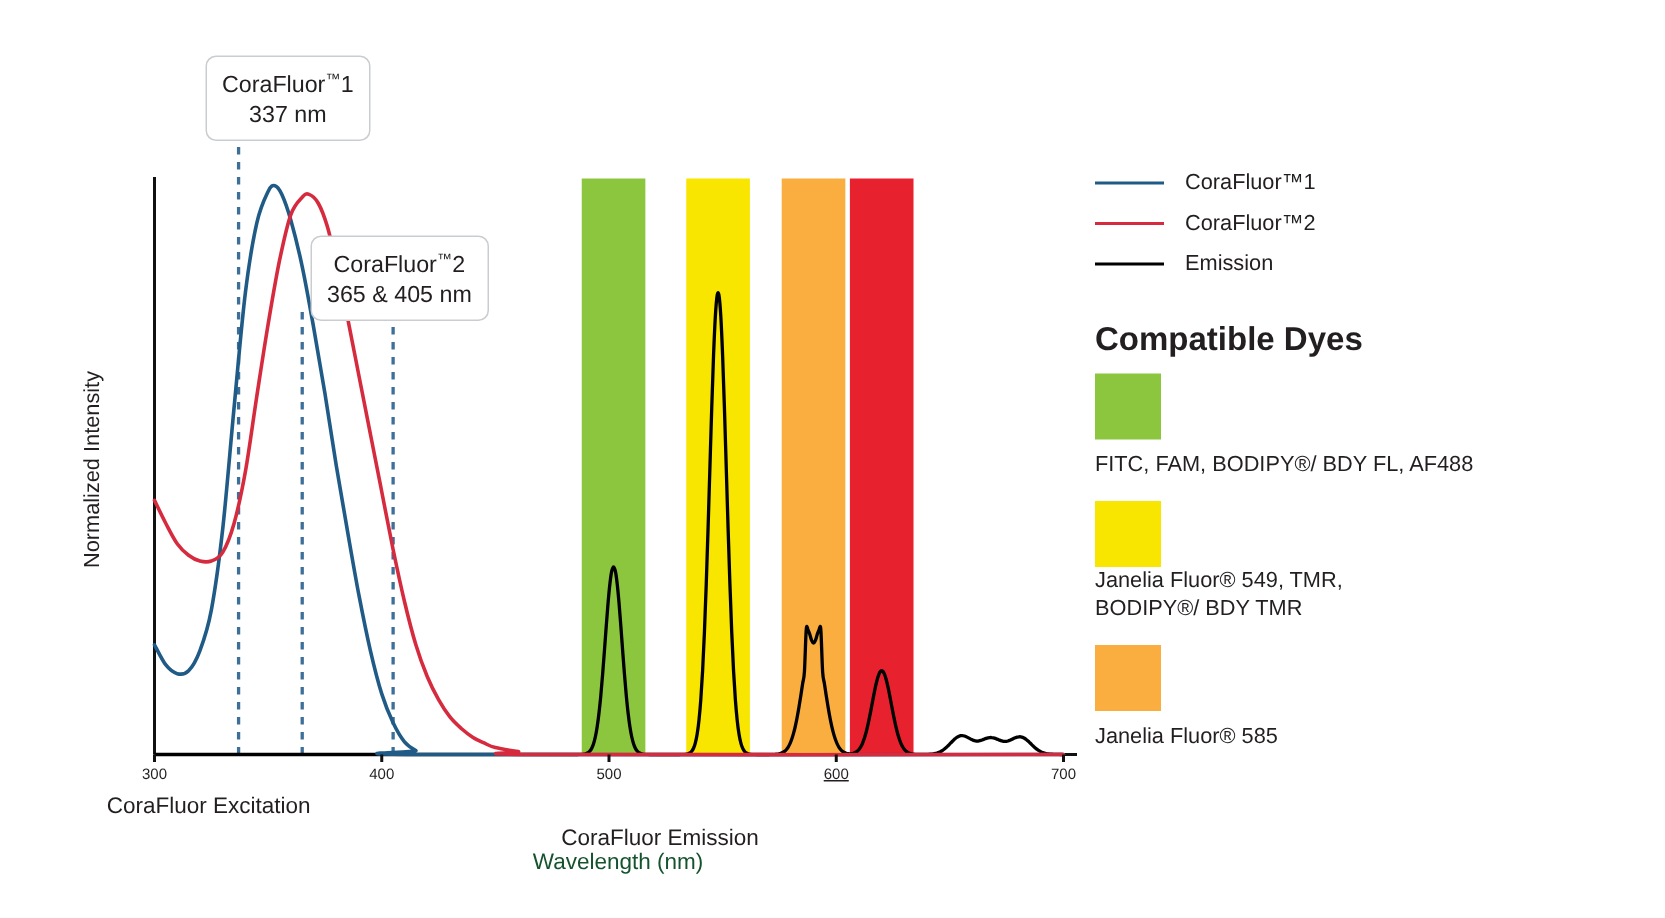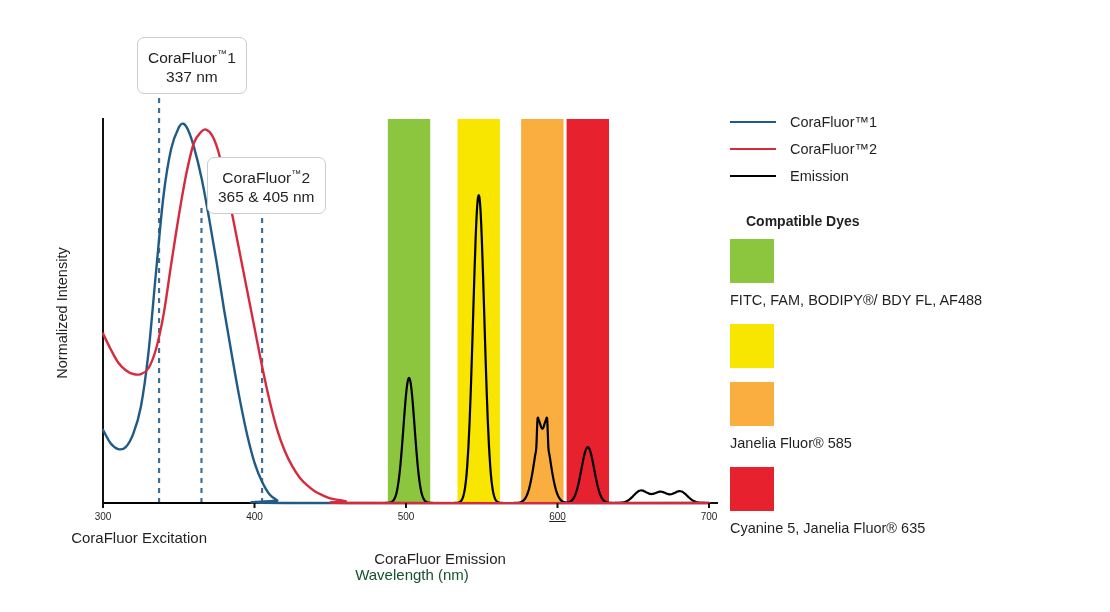--- a/index.html
+++ b/index.html
@@ -101,24 +101,23 @@
     margin-right: 14px;
     flex: 0 0 46px;
   }
   .line-legend-label {
     font-size: 14.5px;
     color: #231f20;
   }
   #dyes-title {
     margin-top: 24px;
     margin-bottom: 10px;
-    font-size: 14px;
+    font-size: 22px;
     font-weight: bold;
     color: #231f20;
-    margin-left: 16px;
   }
   .dye-row {
     display: flex;
     align-items: flex-start;
     margin-bottom: 14px;
     flex-direction: column;
   }
   .dye-swatch {
     width: 44px;
     height: 36px;
@@ -200,25 +199,25 @@
         </div>
       </div>
     <div id="dyes-title">Compatible Dyes</div>
     <div id="dye-legend">
         <div class="dye-row">
           <span class="dye-swatch" style="background: rgb(140, 198, 62);"></span>
           <span class="dye-label">FITC, FAM, BODIPY®/ BDY FL, AF488</span>
         </div>
         <div class="dye-row two-line">
           <span class="dye-swatch" style="background: rgb(248, 229, 0);"></span>
+          <span class="dye-label">
+            <div>Janelia Fluor® 549, TMR,</div>
+            <div>BODIPY®/ BDY TMR</div>
+          </span>
         </div>
         <div class="dye-row">
           <span class="dye-swatch" style="background: rgb(249, 174, 63);"></span>
           <span class="dye-label">Janelia Fluor® 585</span>
         </div>
-        <div class="dye-row">
-          <span class="dye-swatch" style="background: rgb(232, 33, 47);"></span>
-          <span class="dye-label">Cyanine 5, Janelia Fluor® 635</span>
-        </div>
       </div>
   </div>
 
 </div>
 
 </body></html>

